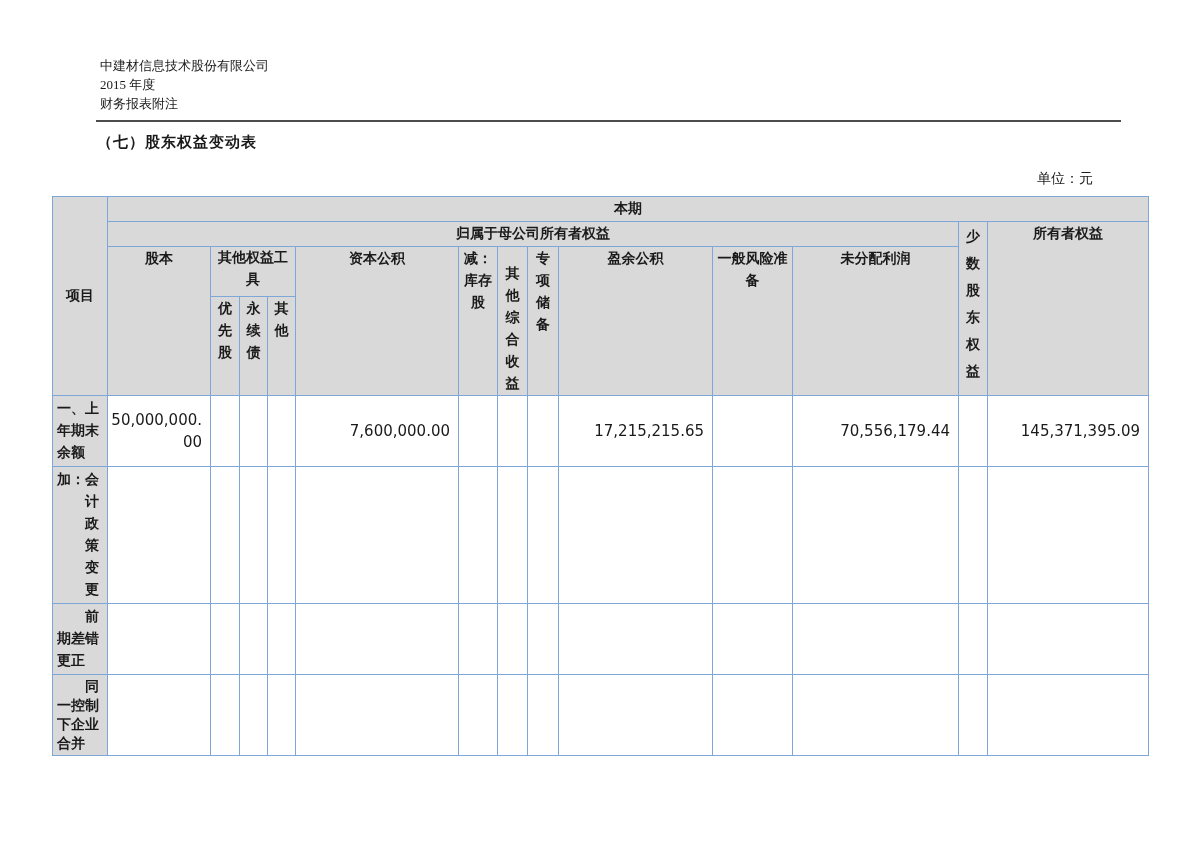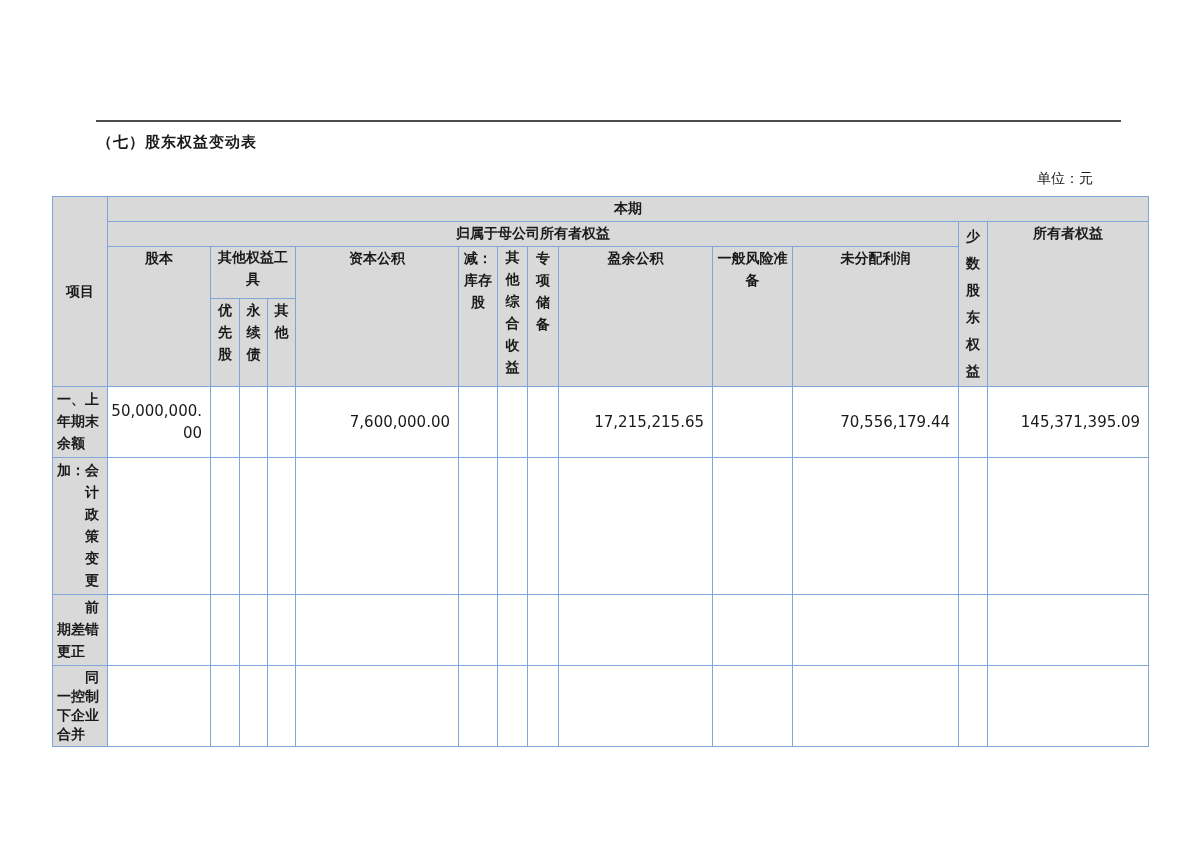--- a/index.html
+++ b/index.html
@@ -104,20 +104,25 @@
     width: 100%;
     text-align: center;
     font-size: 13px;
   }
 </style>
 </head>
 <body>
 
 <div class="page">
 
+  <div class="doc-header">
+    <div>中建材信息技术股份有限公司</div>
+    <div>2015 年度</div>
+    <div>财务报表附注</div>
+  </div>
   <div class="header-rule"></div>
 
   <div class="section-title">（七）股东权益变动表</div>
   <div class="unit-label">单位：元</div>
 
   <table class="equity">
     <colgroup>
       <col style="width:55px">
         <col style="width:103px">
         <col style="width:29px">
@@ -142,21 +147,21 @@
     <tr class="h2">
       <td class="g mid" colspan="11">归属于母公司所有者权益</td>
       <td class="g lh-lg" rowspan="3">少数股东权益</td>
       <td class="g" rowspan="3">所有者权益</td>
     </tr>
     <tr class="h3">
       <td class="g" rowspan="2">股本</td>
       <td class="g" colspan="3" style="padding-top:0;padding-bottom:0">其他权益工具</td>
       <td class="g" rowspan="2">资本公积</td>
       <td class="g" rowspan="2">减：库存股</td>
-      <td class="g" rowspan="2" style="padding-top:0;padding-bottom:0">其他综合收益</td>
+      <td class="g" rowspan="2" style="padding-top:16px;padding-bottom:0">其他综合收益</td>
       <td class="g" rowspan="2">专项储备</td>
       <td class="g" rowspan="2">盈余公积</td>
       <td class="g" rowspan="2">一般风险准备</td>
       <td class="g" rowspan="2">未分配利润</td>
     </tr>
     <tr class="h4">
       <td class="g">优先股</td>
       <td class="g">永续债</td>
       <td class="g">其他</td>
     </tr>

